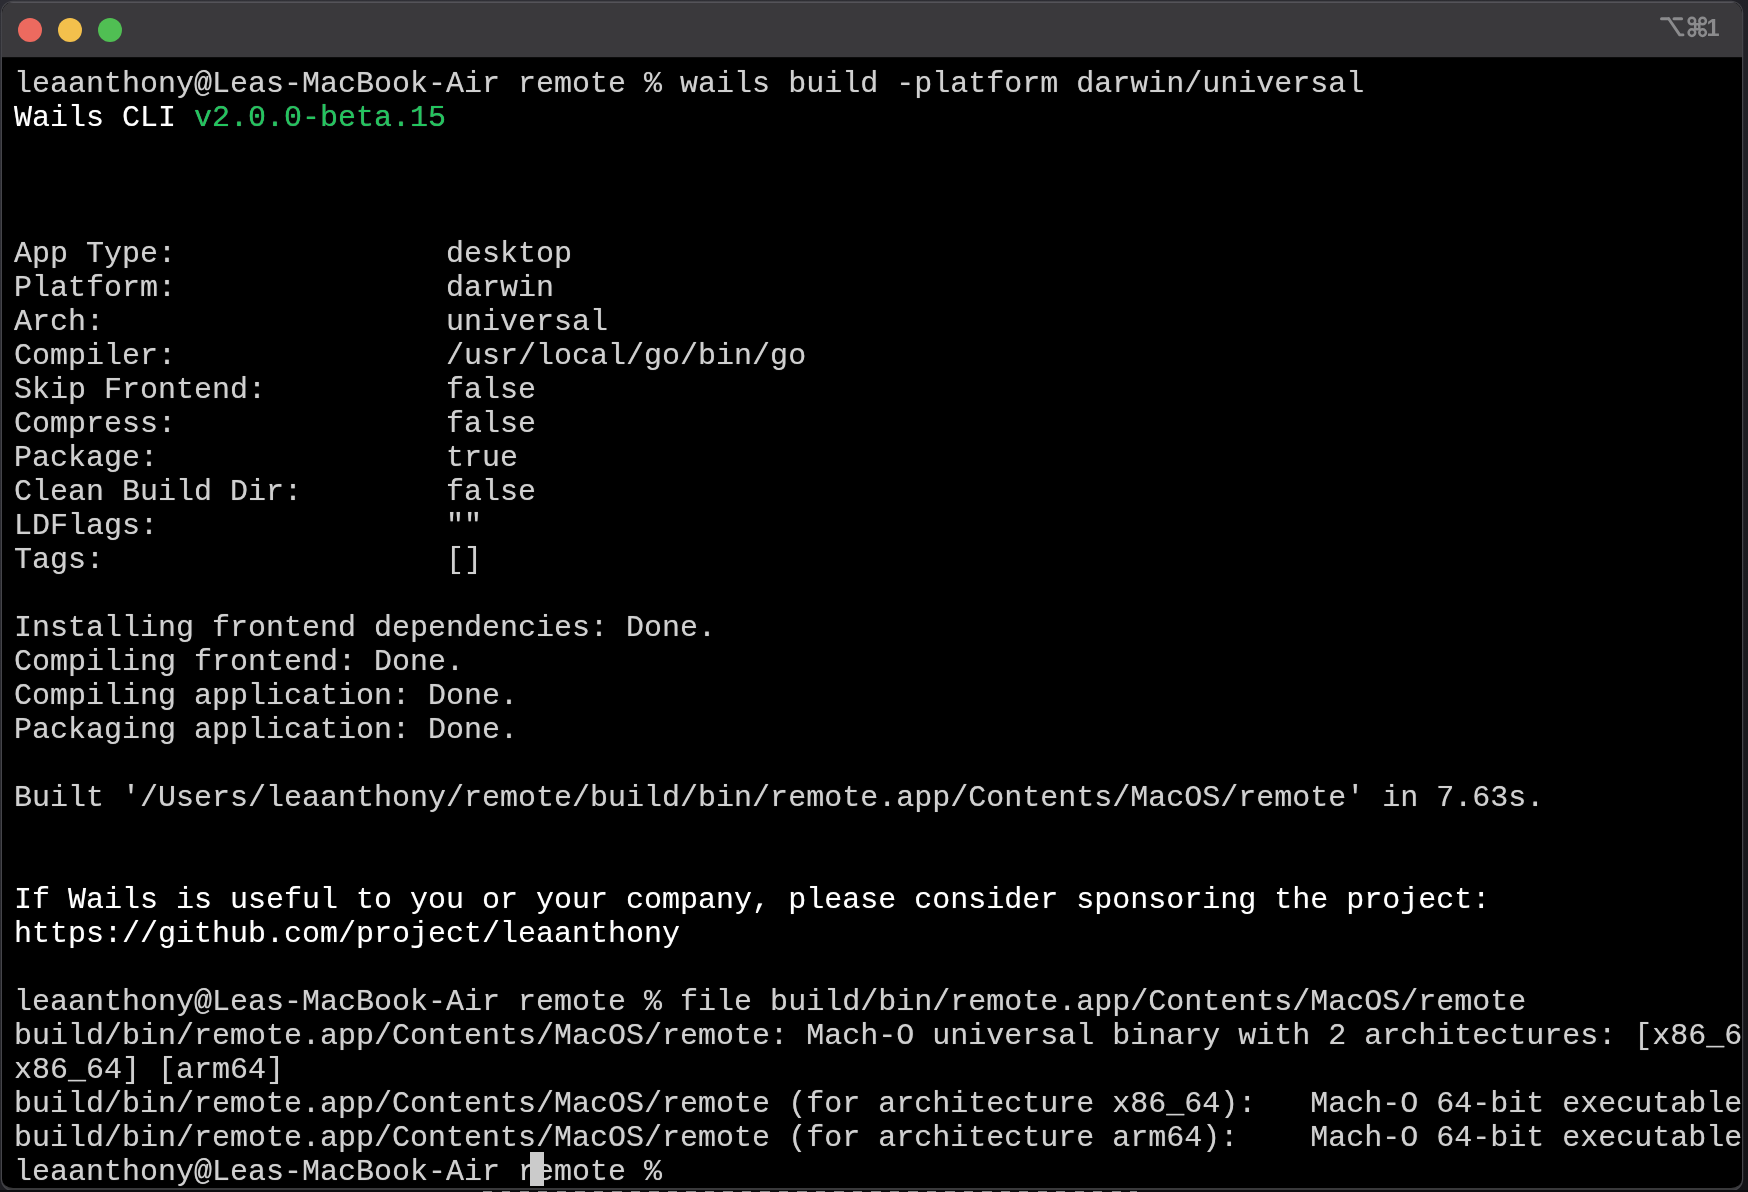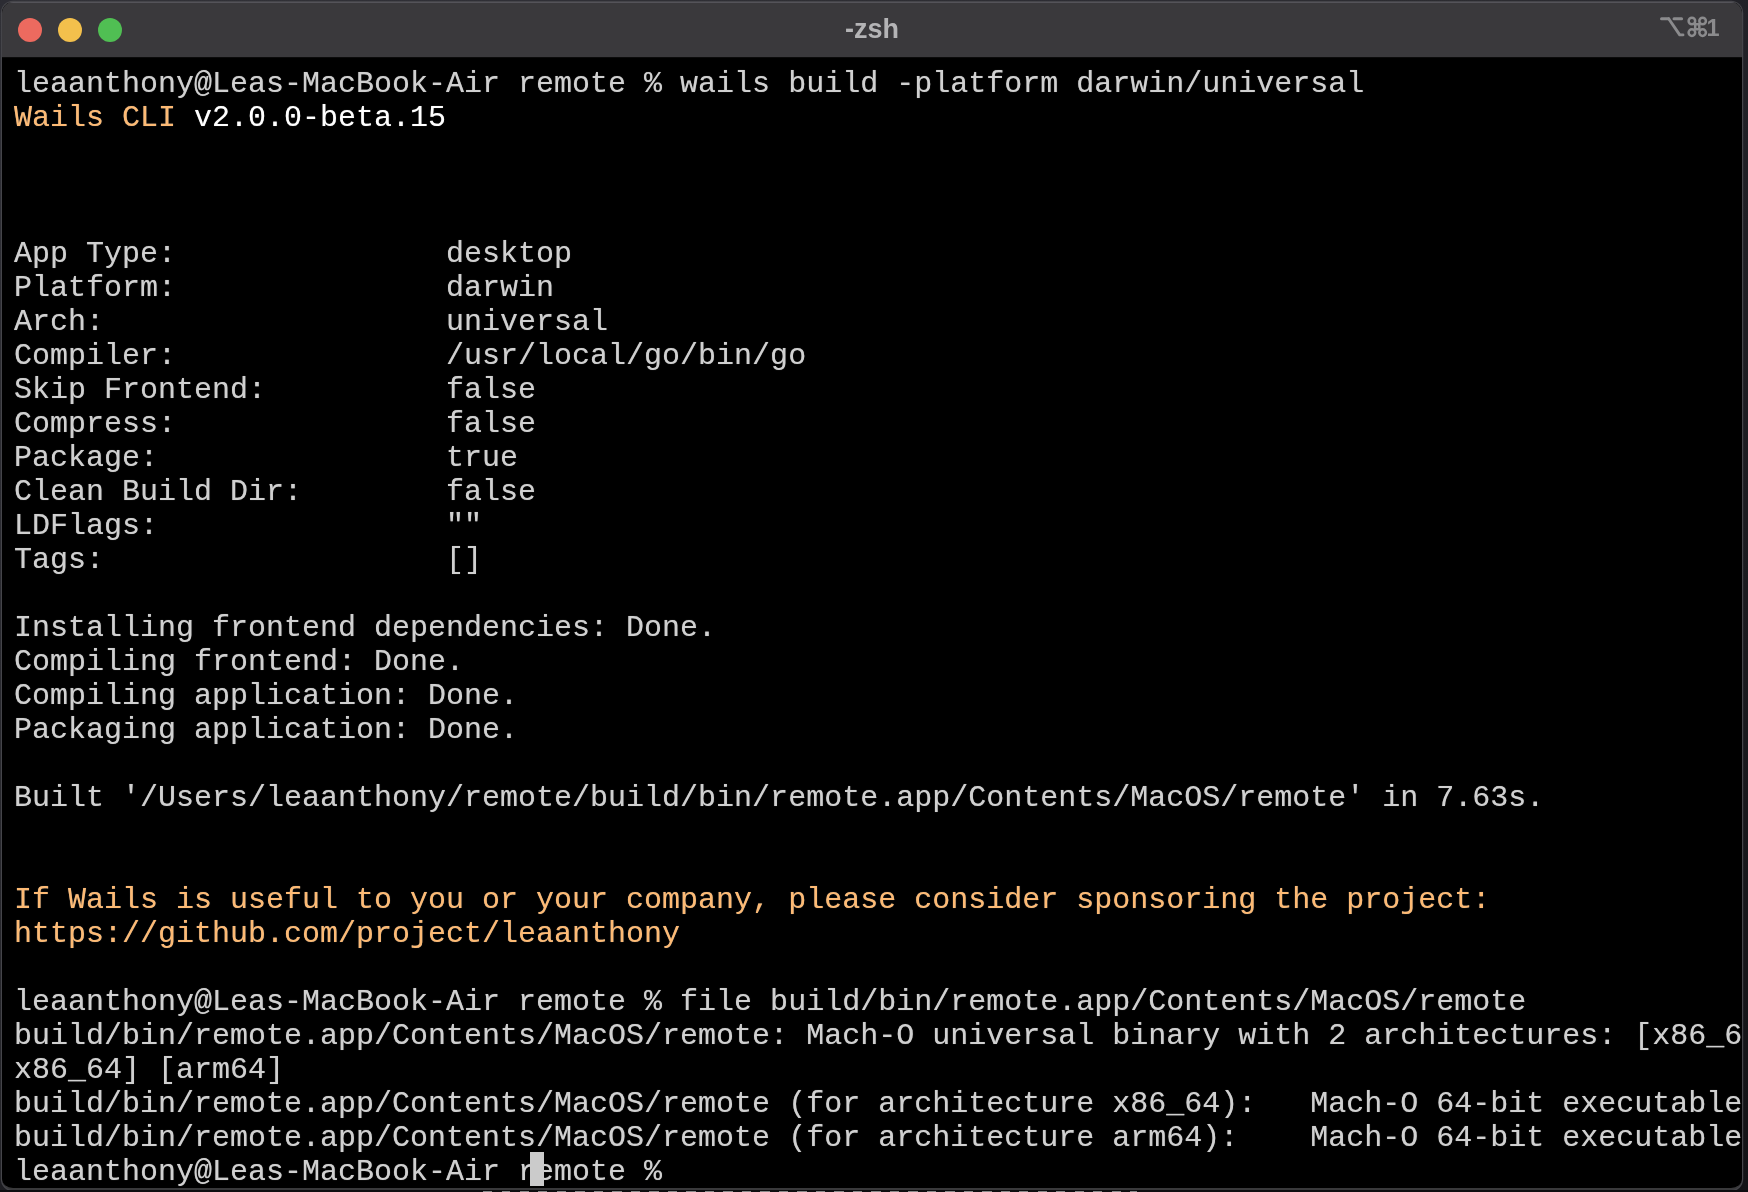--- a/index.html
+++ b/index.html
@@ -7,22 +7,22 @@
 #win{position:absolute;left:2px;top:2px;width:1740px;height:1188px;border-radius:11px;background:#000;overflow:hidden;box-shadow:0 0 0 1.2px #45454a;border-bottom:2.2px solid #39393b;box-sizing:border-box}
 #tbar{position:absolute;left:0;top:0;width:100%;height:56px;background:#3a393c;border-bottom:1px solid #0b0b0b;border-radius:11px 11px 0 0}
 #tbar::after{content:"";position:absolute;left:0;top:0;width:100%;height:1px;background:#545359;border-radius:11px 11px 0 0}
 .dot{position:absolute;top:16px;width:24px;height:24px;border-radius:50%}
 #d1{left:16px;background:#ed6a5f}
 #d2{left:56px;background:#f3c04c}
 #d3{left:96px;background:#50bf53}
 #ttl{position:absolute;top:0;left:0;width:100%;height:56px;line-height:54px;will-change:transform;text-align:center;font-family:"Liberation Sans",sans-serif;font-weight:700;font-size:27px;color:#b4b4b6}
 #keys{position:absolute;left:1658px;top:10px}
 pre{position:absolute;left:12px;top:64.5px;font-family:"Liberation Mono",monospace;font-size:30px;line-height:34px;color:#d0d0d0;will-change:transform;text-shadow:0 0 0.8px rgba(208,208,208,0.6)}
-.y{color:#fdba74}
-.r{color:#ffffff}
+.y{color:#ffffff}
+.r{color:#22c55e}
 #cur{position:absolute;left:528px;top:1150px;width:14px;height:34px;background:#cbcbcb}
 #bstrip{position:absolute;left:0;top:1190.2px;width:1748px;height:2px;background:#0e0e10}
 #bdash{position:absolute;left:483px;top:1190.7px;width:654px;height:1.3px;background:repeating-linear-gradient(90deg,#8a8a8a 0 9px,transparent 9px 18.5px)}
 </style></head>
 <body>
 <div id="win">
 <pre>leaanthony@Leas-MacBook-Air remote % wails build -platform darwin/universal
 <span class="y">Wails CLI </span><span class="r">v2.0.0-beta.15</span>
 
 
@@ -53,21 +53,20 @@
 build/bin/remote.app/Contents/MacOS/remote: Mach-O universal binary with 2 architectures: [x86_64:Mach-O 64-bit executable
 x86_64] [arm64]
 build/bin/remote.app/Contents/MacOS/remote (for architecture x86_64):   Mach-O 64-bit executable x86_64
 build/bin/remote.app/Contents/MacOS/remote (for architecture arm64):    Mach-O 64-bit executable arm64
 leaanthony@Leas-MacBook-Air remote % </pre>
 <div id="cur"></div>
 <div id="tbar"></div>
 <div class="dot" id="d1"></div>
     <div class="dot" id="d2"></div>
     <div class="dot" id="d3"></div>
-<div id="ttl">-zsh</div>
 <div id="keys"><svg width="62" height="28" viewBox="0 0 62 28">
         <g fill="none" stroke="#8b8b8d" stroke-linecap="round" stroke-linejoin="round">
           <path d="M1.5 6.7H8.7" stroke-width="3"></path>
           <path d="M8.7 6.7 19.7 22.9H23" stroke-width="2.9"></path>
           <path d="M14 6.7H21.6" stroke-width="3"></path>
           <g stroke-width="2.5">
             <circle cx="31.9" cy="9" r="3.3"></circle>
             <circle cx="42.6" cy="9" r="3.3"></circle>
             <circle cx="31.9" cy="20.6" r="3.3"></circle>
             <circle cx="42.6" cy="20.6" r="3.3"></circle>

